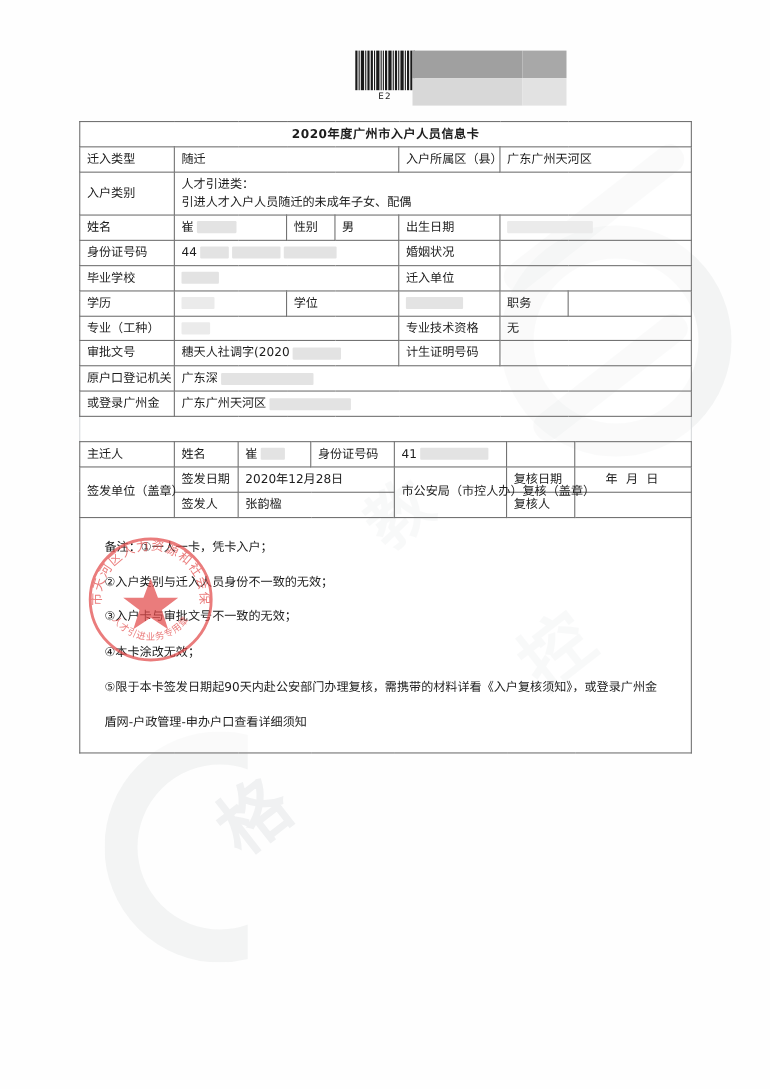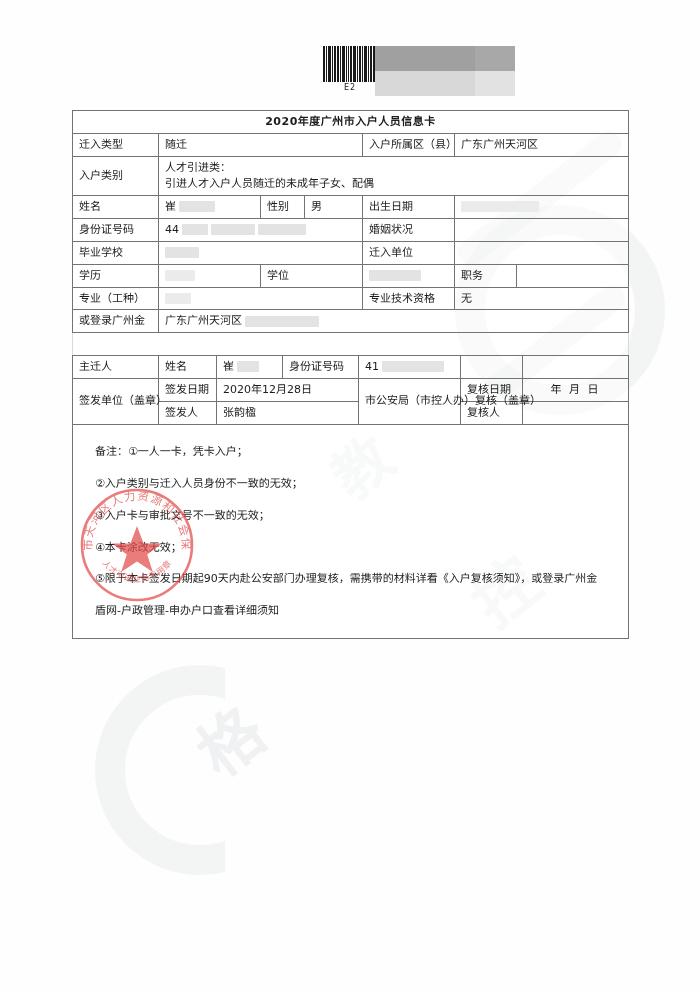--- a/index.html
+++ b/index.html
@@ -272,21 +272,41 @@
 
       <tr>
         <td class="lbl">专业（工种）</td>
         <td colspan="4">
           <span class="rd light" style="width:26px"></span>
         </td>
         <td class="lbl">专业技术资格</td>
         <td colspan="2">无</td>
       </tr>
 
-
+      <tr>
+        <td class="lbl">审批文号</td>
+        <td colspan="4">
+          <span class="cellflex">
+            <span class="val">穗天人社调字(2020</span>
+            <span class="rd" style="width:44px"></span>
+          </span>
+        </td>
+        <td class="lbl">计生证明号码</td>
+        <td colspan="2"></td>
+      </tr>
+
+      <tr>
+        <td class="lbl">原户口登记机关</td>
+        <td colspan="7">
+          <span class="cellflex">
+            <span class="val">广东深</span>
+            <span class="rd" style="width:84px"></span>
+          </span>
+        </td>
+      </tr>
 
 
       <tr>
         <td class="lbl">或登录广州金</td>
         <td colspan="7">
           <span class="cellflex">
             <span class="val">广东广州天河区</span>
             <span class="rd" style="width:74px"></span>
           </span>
         </td>

